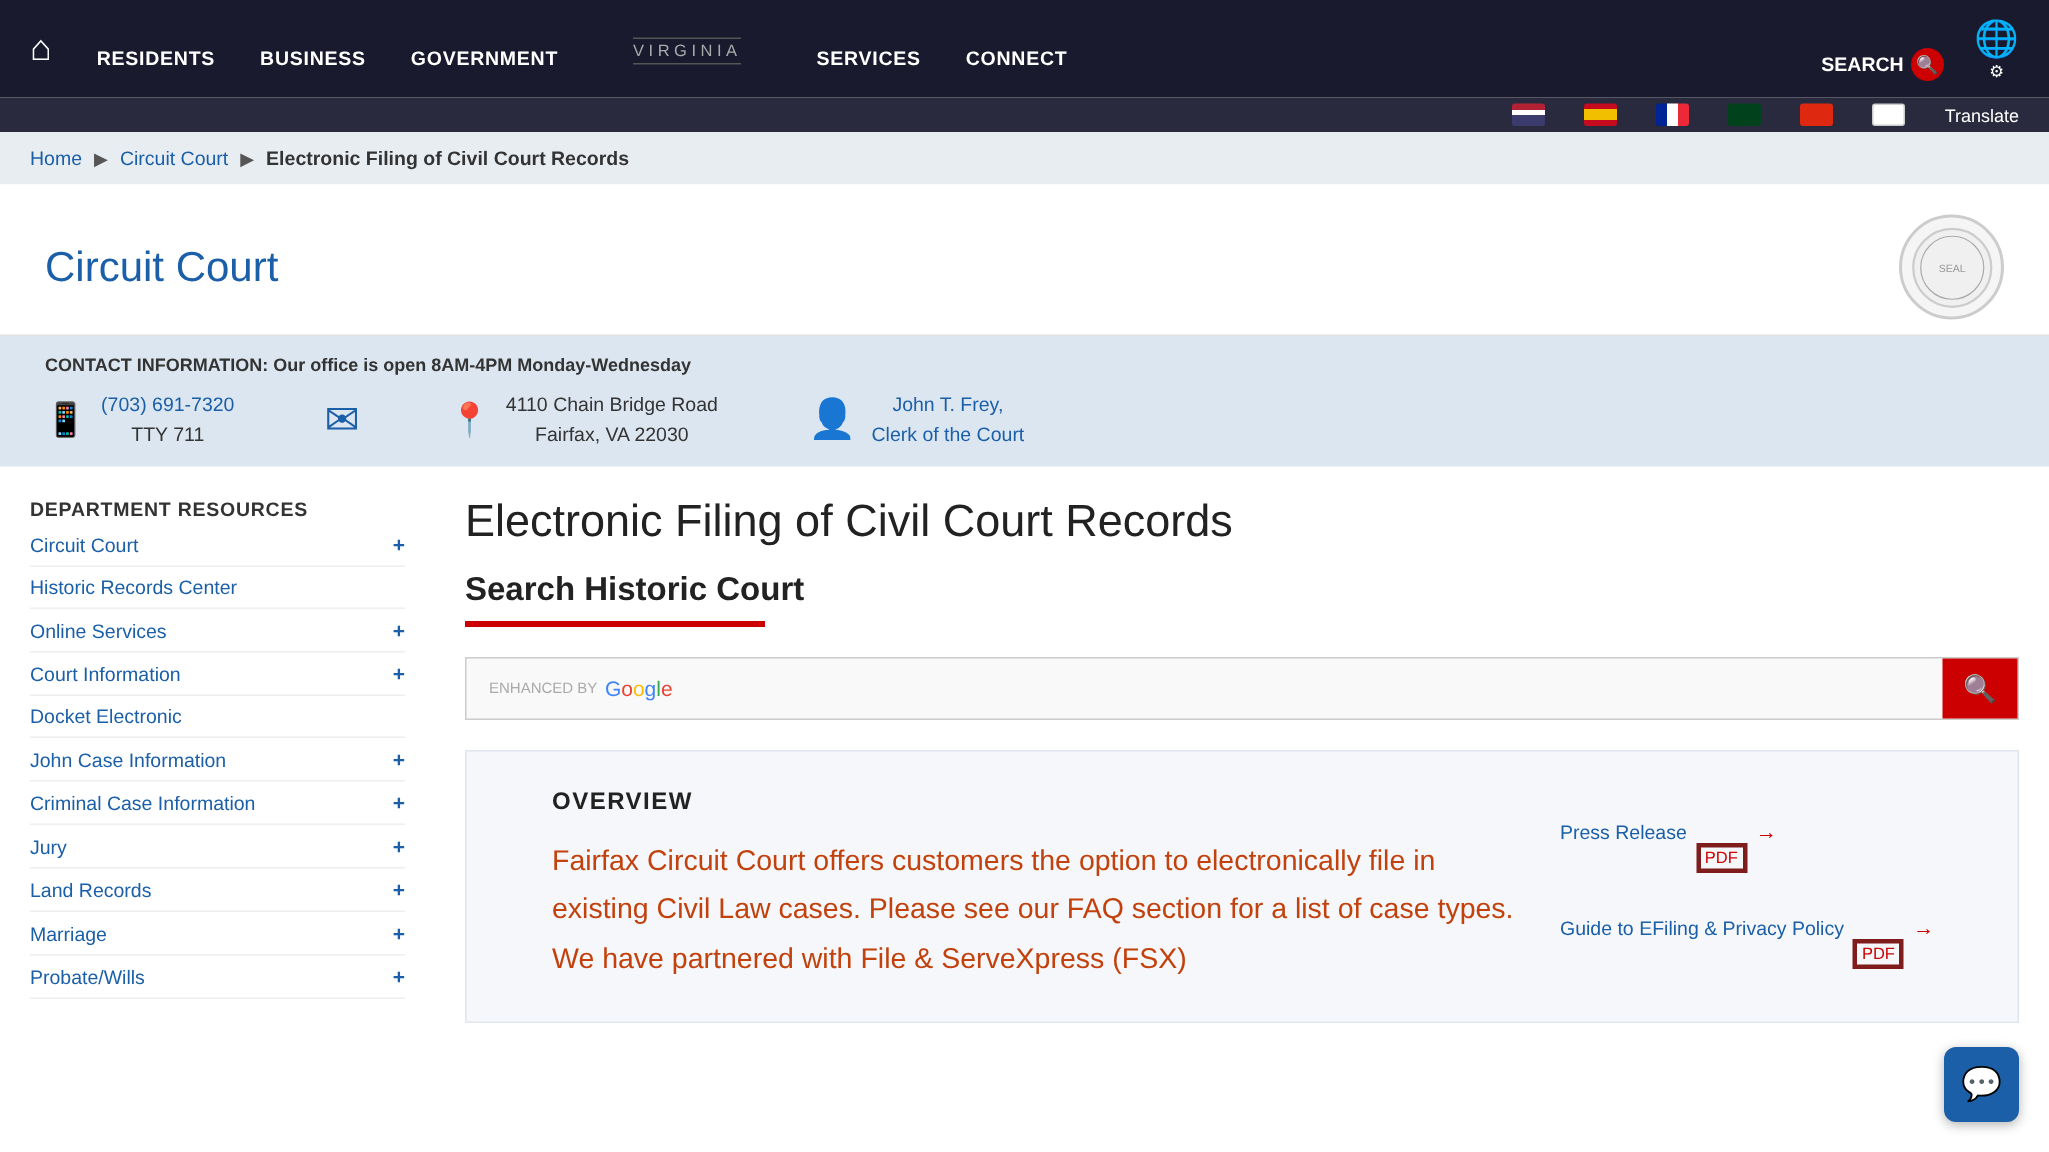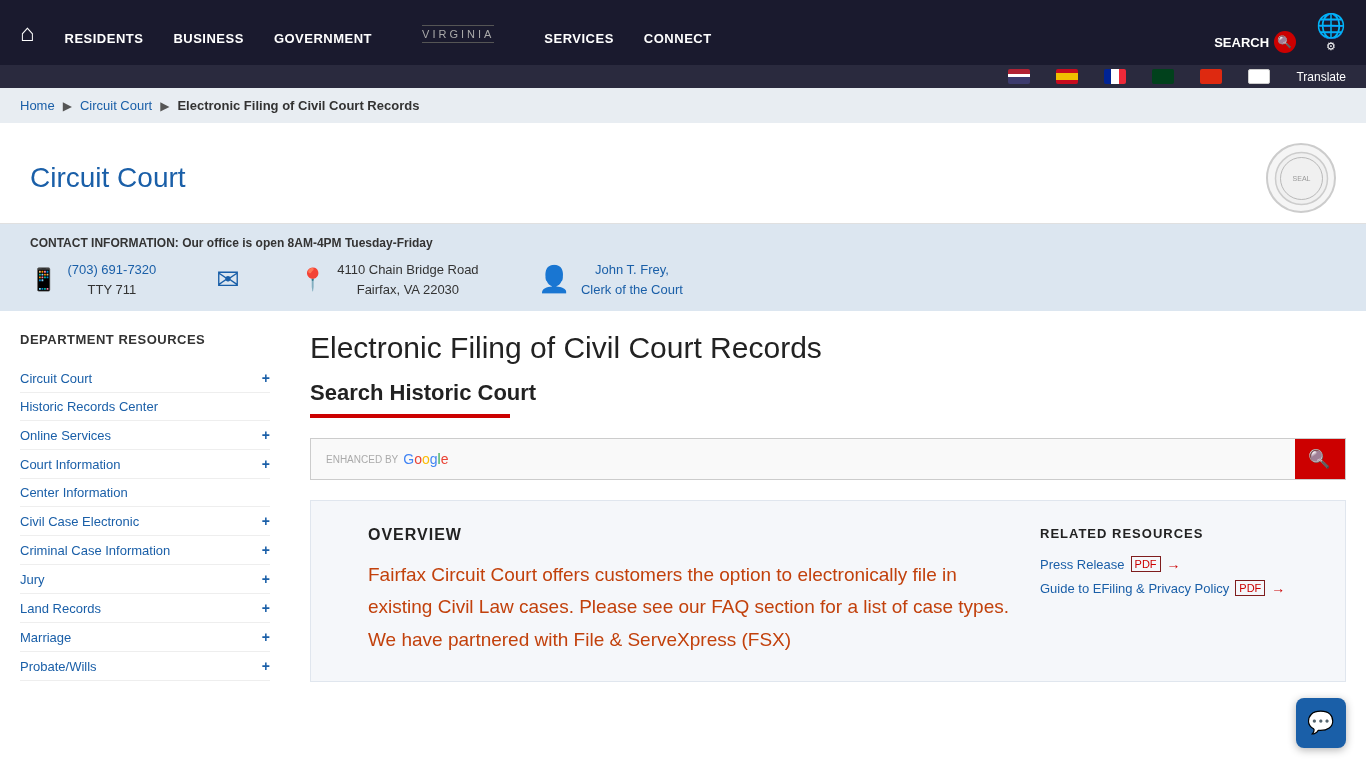--- a/index.html
+++ b/index.html
@@ -214,21 +214,20 @@
     .sidebar {
       width: 270px;
       flex-shrink: 0;
       padding-right: 20px;
     }
     .sidebar-title {
       font-size: 13px;
       font-weight: bold;
       color: #333;
       letter-spacing: 0.5px;
-      margin-bottom: 15px;
       line-height: 1.4;
     }
     .sidebar-item {
       display: flex;
       align-items: center;
       justify-content: space-between;
       padding: 6px 0;
       cursor: pointer;
       border-bottom: 1px solid #eee;
     }
@@ -345,22 +344,23 @@
       gap: 6px;
       margin-bottom: 8px;
       color: #1a5fa8;
       font-size: 13px;
       cursor: pointer;
       text-decoration: none;
     }
     .pdf-icon {
       font-size: 11px;
       color: #cc0000;
-      border: 1px solid #7f1d1d;
+      border: 3px solid #7f1d1d;
       padding: 1px 3px;
+      margin-top: 36px;
     }
     .arrow-icon {
       color: #cc0000;
       font-size: 14px;
     }
 
     
     .chat-widget {
       position: fixed;
       bottom: 20px;
@@ -429,21 +429,21 @@
   <div class="seal-circle">
     <svg width="55" height="55" viewBox="0 0 55 55" xmlns="http://www.w3.org/2000/svg">
       <circle cx="27.5" cy="27.5" r="26" fill="#f0f0f0" stroke="#ccc" stroke-width="1.5"></circle>
       <circle cx="27.5" cy="27.5" r="21" fill="none" stroke="#aaa" stroke-width="0.8"></circle>
       <text x="27.5" y="30" text-anchor="middle" font-size="7" fill="#999">SEAL</text>
     </svg>
   </div>
 </div>
 
 <div class="contact-bar">
-  <div class="contact-info-label">CONTACT INFORMATION: Our office is open 8AM-4PM Tuesday-Friday</div>
+  <div class="contact-info-label">CONTACT INFORMATION: Our office is open 8AM-4PM Monday-Wednesday</div>
   <div class="contact-items">
     <div class="contact-item">
       <span class="contact-icon">📱</span>
       <div class="contact-text">
         <a href="#">(703) 691-7320</a><br>
         <span>TTY 711</span>
       </div>
     </div>
     <div class="contact-item">
       <span class="contact-icon" style="color:#1a5fa8;font-size:28px;">✉</span>
@@ -479,24 +479,24 @@
     </div>
     <div class="sidebar-item">
       <a href="#">Online Services</a>
       <span class="plus">+</span>
     </div>
     <div class="sidebar-item">
       <a href="#">Court Information</a>
       <span class="plus">+</span>
     </div>
     <div class="sidebar-item">
-      <a href="#">Center Information</a>
-    </div>
-    <div class="sidebar-item">
-      <a href="#">Civil Case Electronic</a>
+      <a href="#">Docket Electronic</a>
+    </div>
+    <div class="sidebar-item">
+      <a href="#">John Case Information</a>
       <span class="plus">+</span>
     </div>
     <div class="sidebar-item">
       <a href="#">Criminal Case Information</a>
       <span class="plus">+</span>
     </div>
     <div class="sidebar-item">
       <a href="#">Jury</a>
       <span class="plus">+</span>
     </div>
@@ -529,21 +529,20 @@
       </div>
       <button class="search-btn">🔍</button>
     </div>
 
     <div class="overview-box">
       <div class="overview-left">
         <div class="overview-title">OVERVIEW</div>
         <div class="overview-text">Fairfax Circuit Court offers customers the option to electronically file in existing Civil Law cases. Please see our FAQ section for a list of case types. We have partnered with File &amp; ServeXpress (FSX)</div>
       </div>
       <div class="overview-right">
-        <div class="related-title">RELATED RESOURCES</div>
         <div class="related-link">
           <span>Press Release</span>
           <span class="pdf-icon">PDF</span>
           <span class="arrow-icon">→</span>
         </div>
         <div class="related-link">
           <span>Guide to EFiling &amp; Privacy Policy</span>
           <span class="pdf-icon">PDF</span>
           <span class="arrow-icon">→</span>
         </div>

